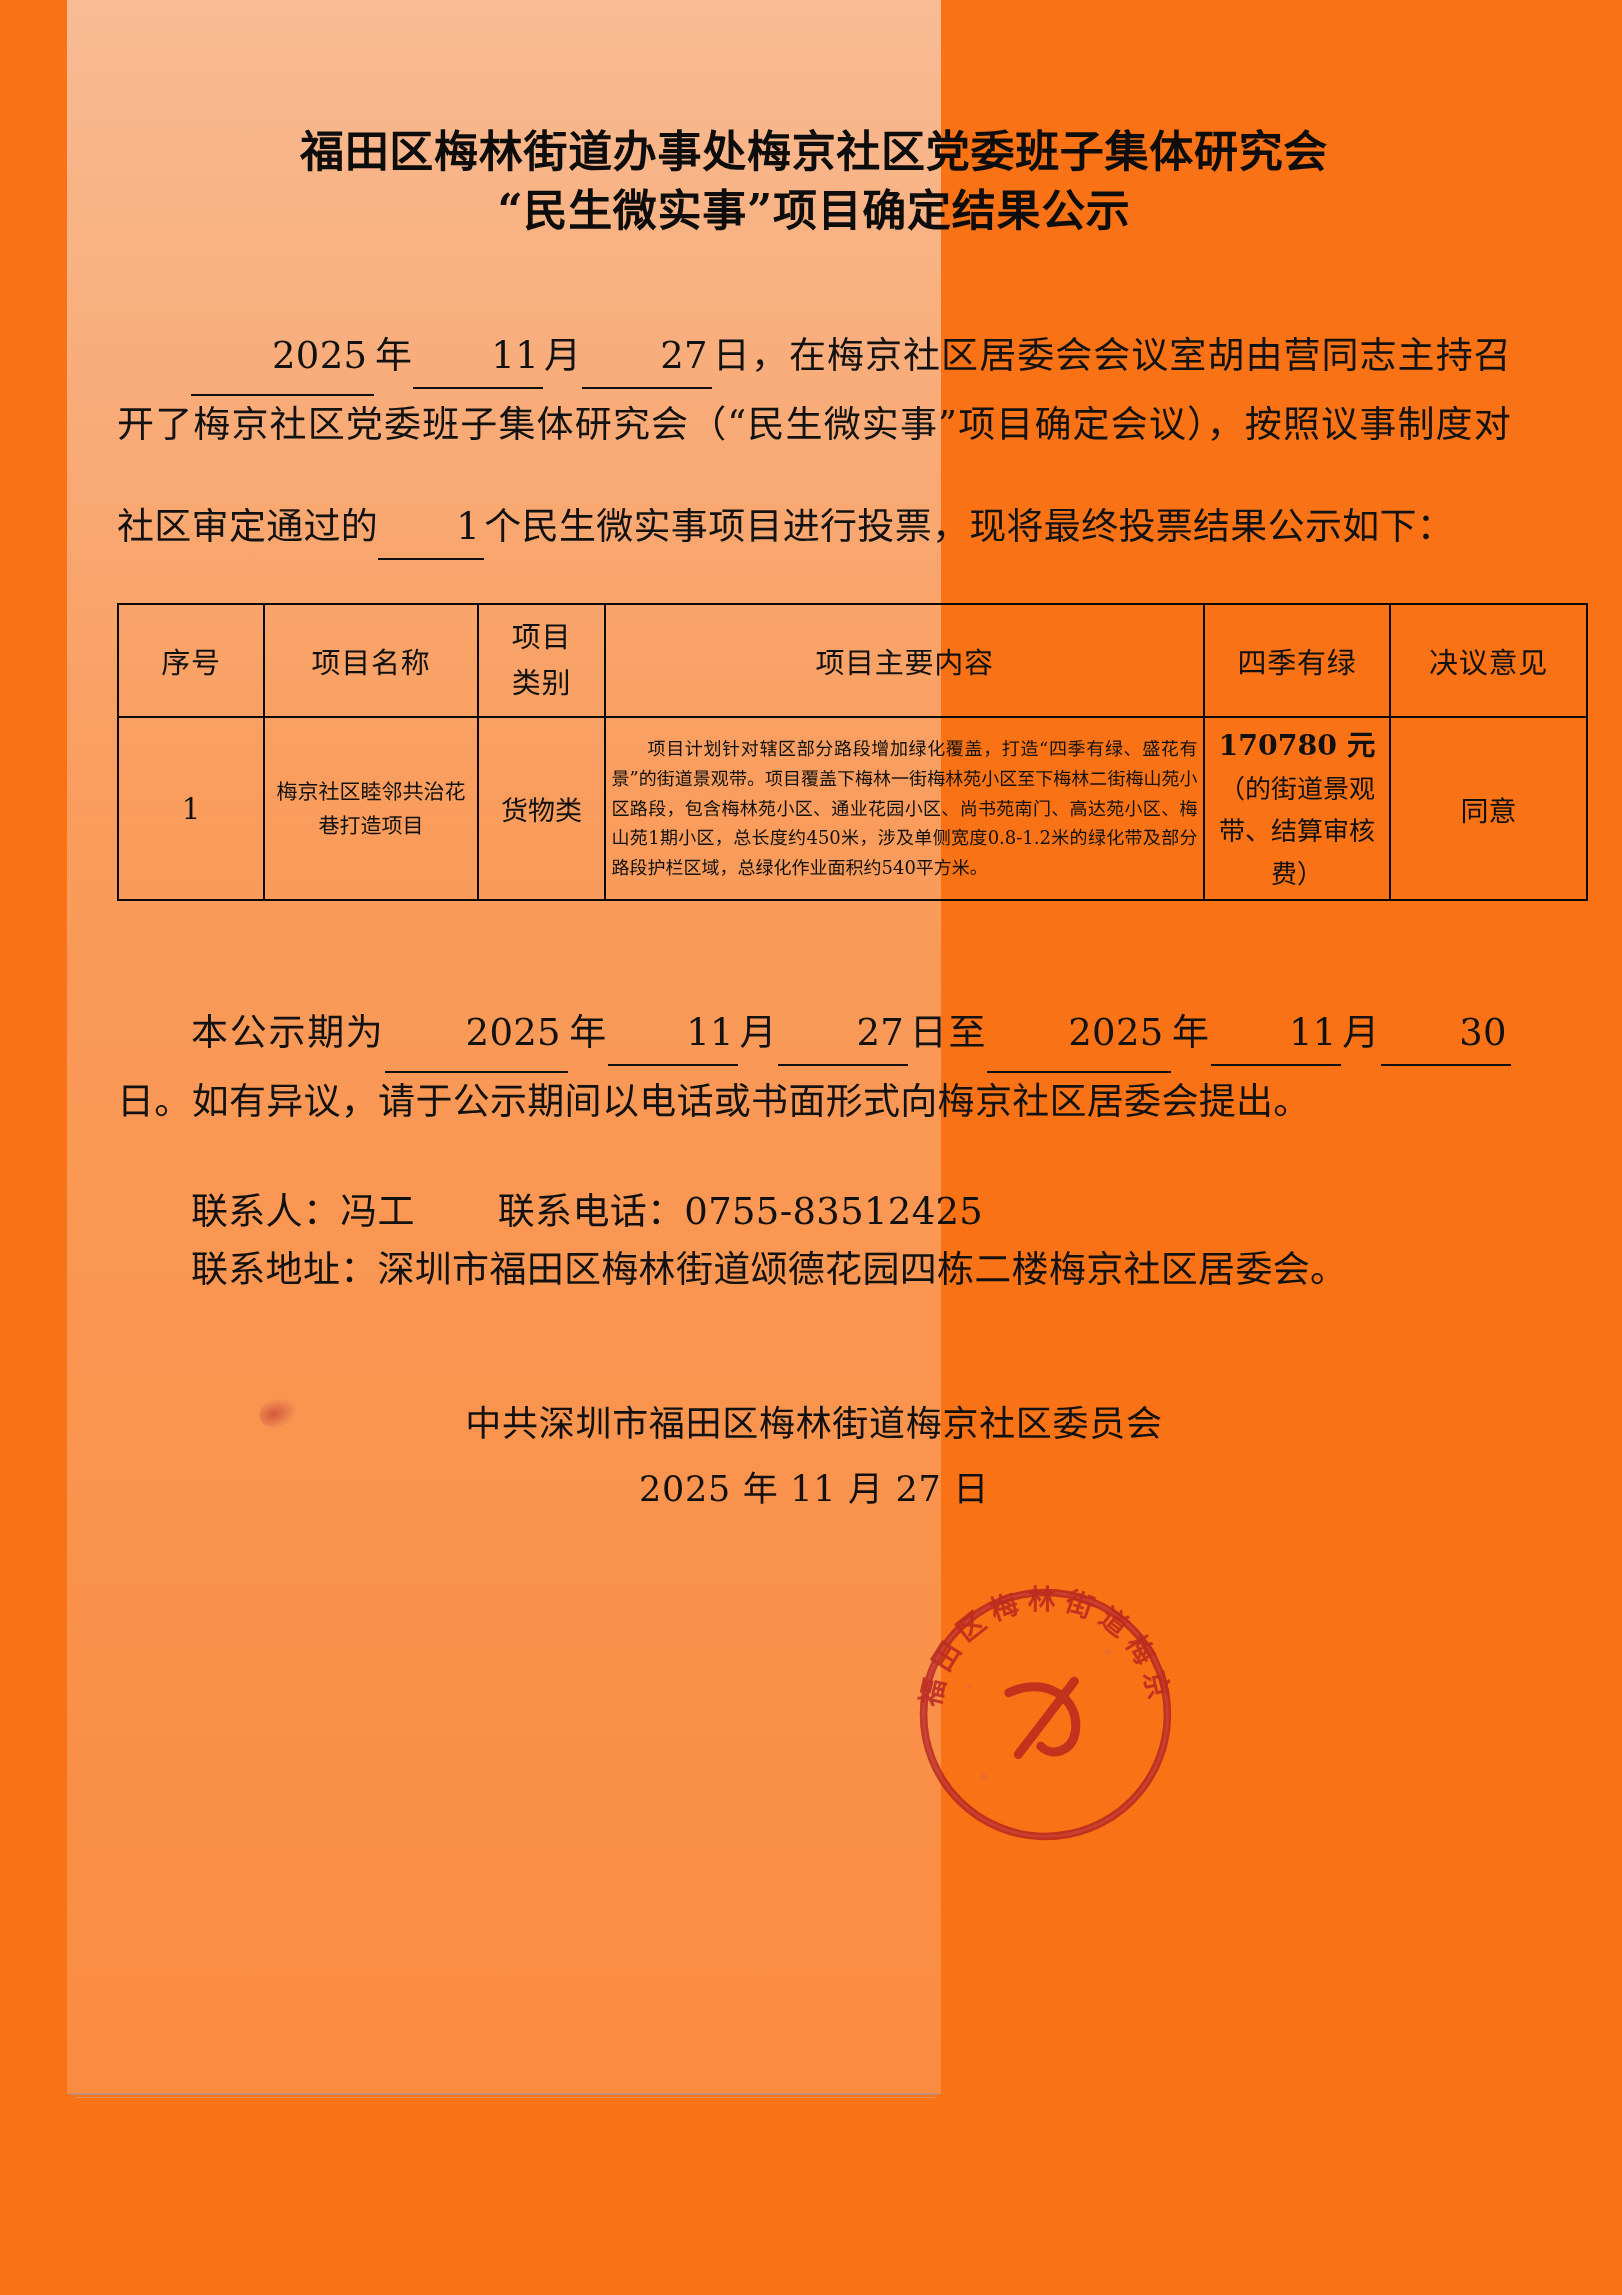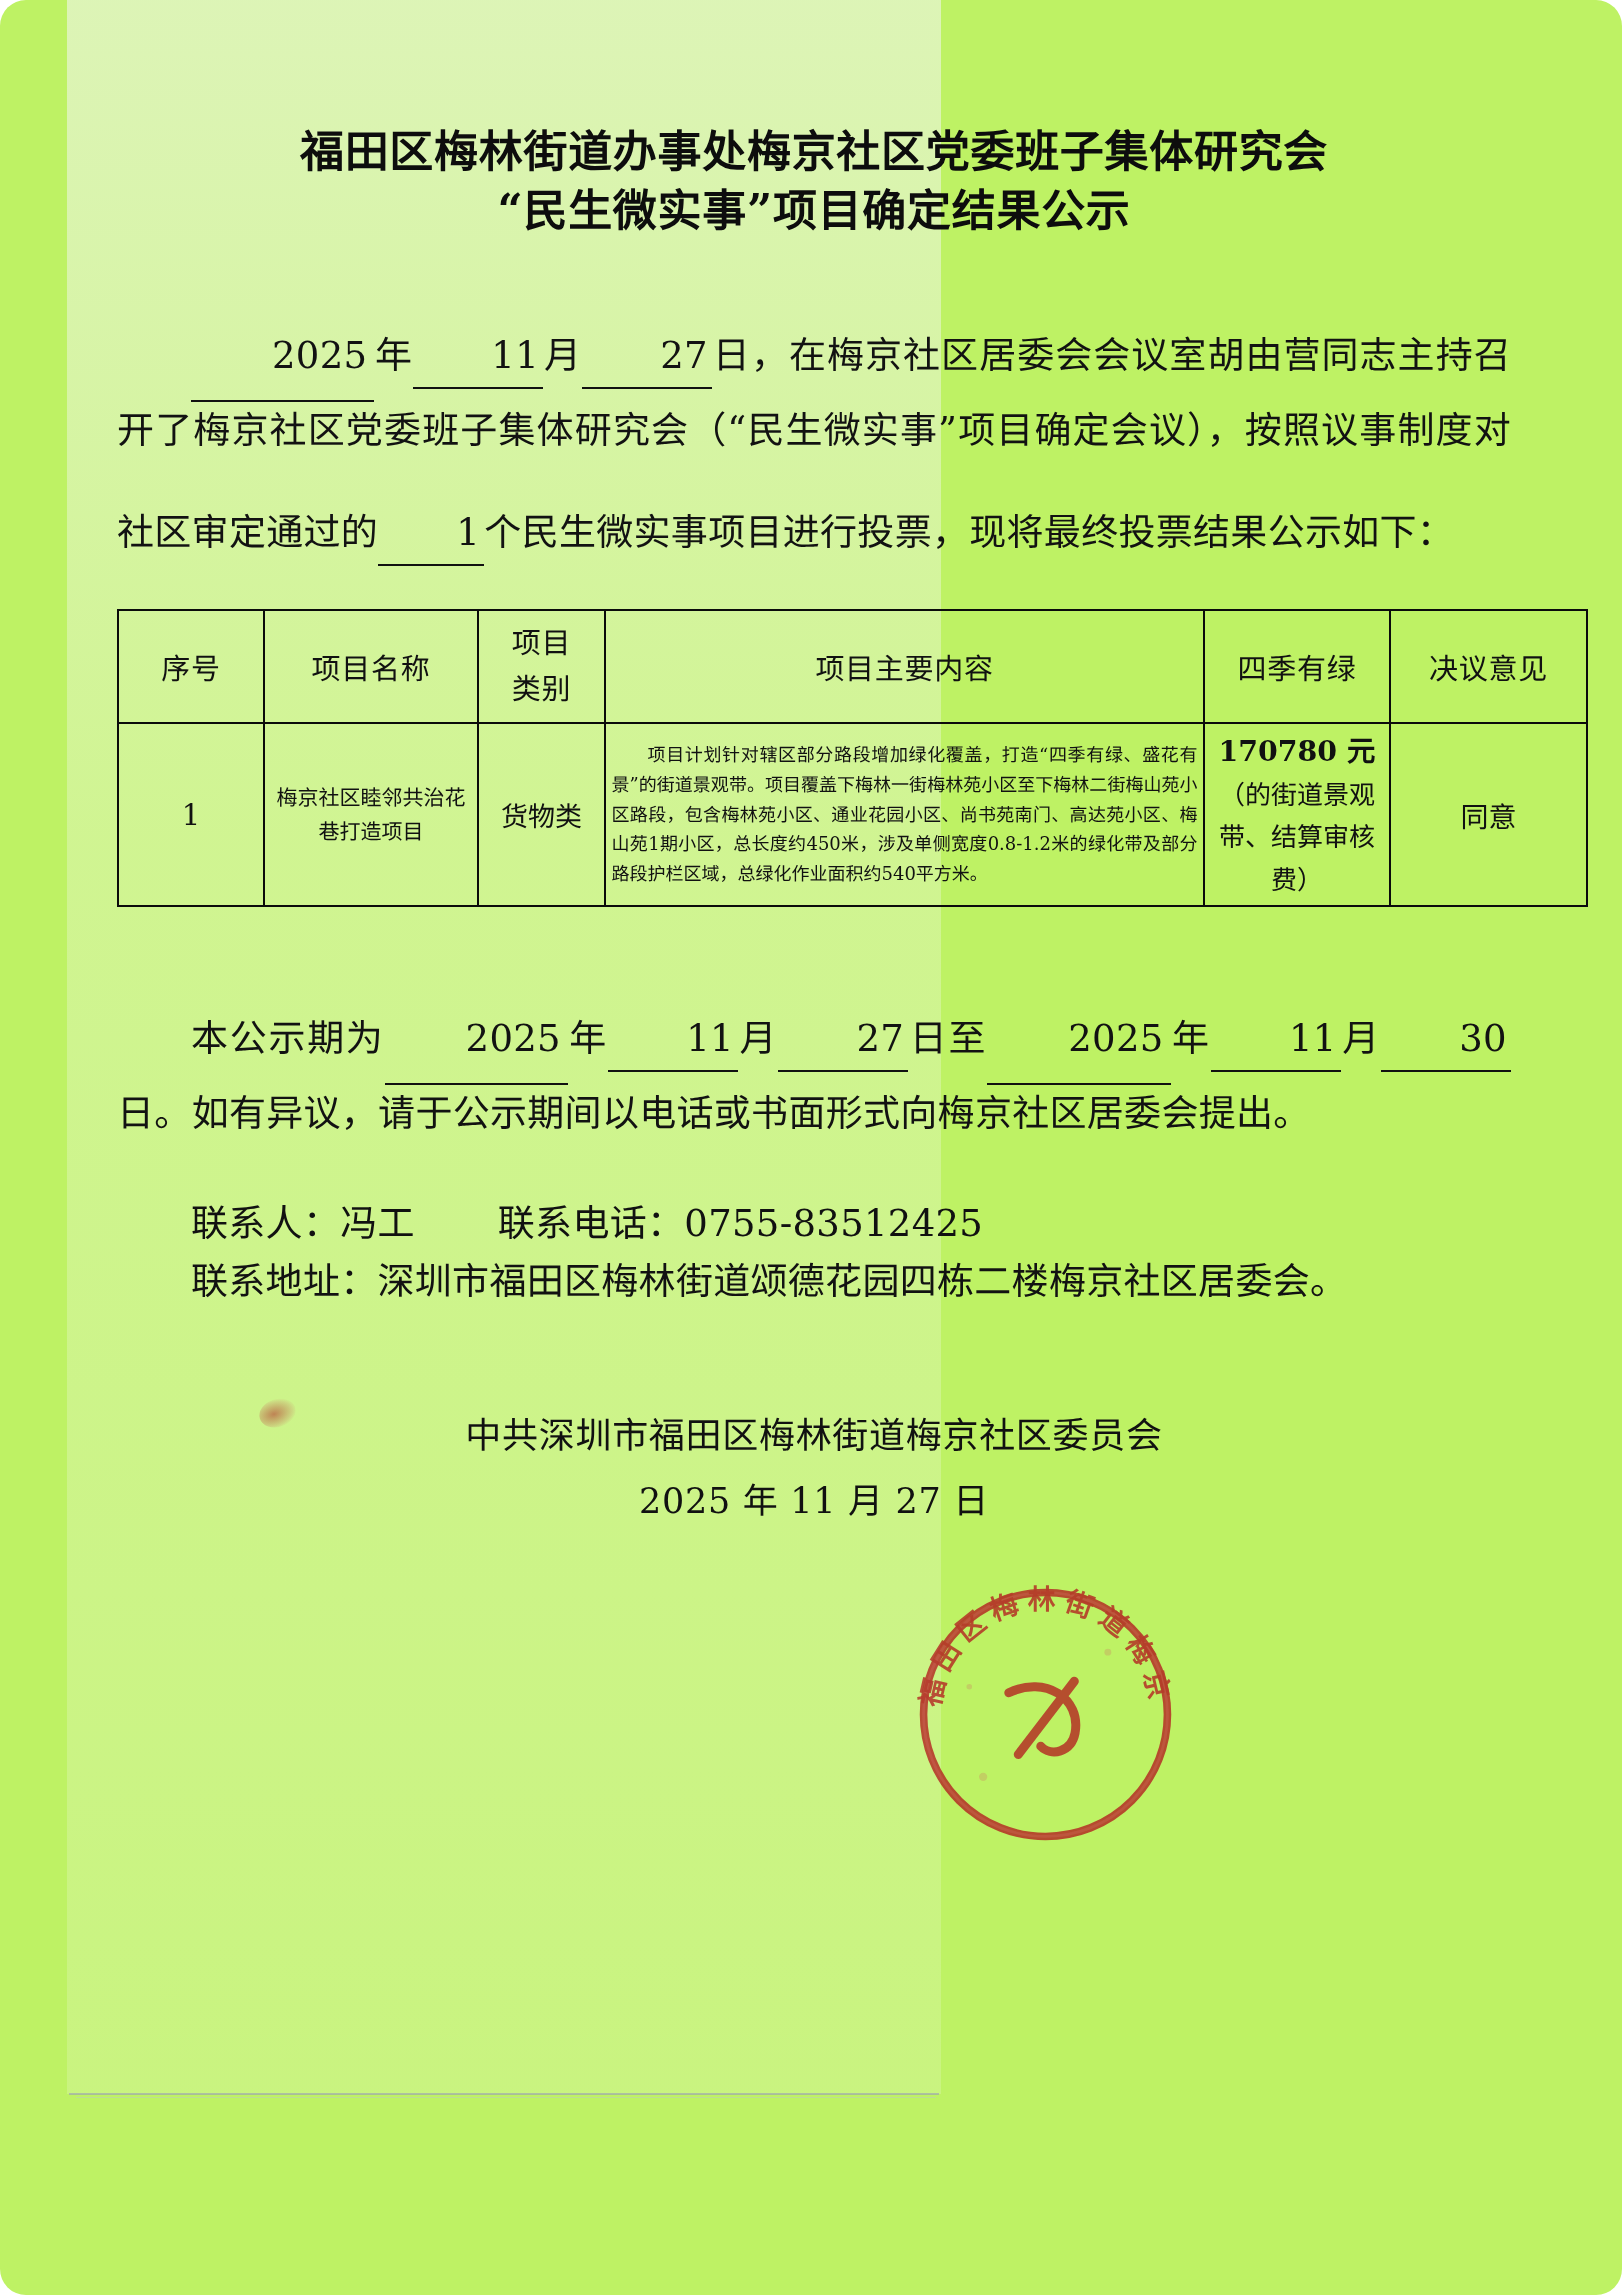--- a/index.html
+++ b/index.html
@@ -6,25 +6,24 @@
   html, body {
     margin: 0;
     padding: 0;
     background: #ffffff;
   }
 
   #page {
     position: relative;
     width: 1622px;
     height: 2295px;
-    background: #bef264;
+    background: #f97316;
     font-family: "DejaVu Serif", "Liberation Serif", serif;
     color: #111111;
     overflow: hidden;
-    border-radius: 26px;
   }
 
   
   .paper-tint {
     position: absolute;
     left: 67px;
     top: 0;
     width: 874px;
     height: 2094px;
     background: linear-gradient(180deg, rgba(246,246,250,0.55) 0%, rgba(250,250,252,0.30) 40%, rgba(252,252,254,0.18) 100%);
@@ -80,21 +79,21 @@
     color: #121212;
     letter-spacing: 0.3px;
   }
   .para.indent { text-indent: 2em; }
 
   .p-open { margin-top: 44px; }
 
   .fill {
     display: inline-block;
     border-bottom: 2.1px solid #111;
-    padding: 0 7px 15px 7px;
+    padding: 0 7px 9px 7px;
     font-family: "DejaVu Serif", "Liberation Serif", serif;
   }
   .fill.narrow { padding: 0 4.2px 1.4px 4.2px; margin-top: 43px; }
 
   
   .tbl-wrap { margin-top: 43px; }
   table.result {
     border-collapse: collapse;
     width: 1393px;
     table-layout: fixed;

